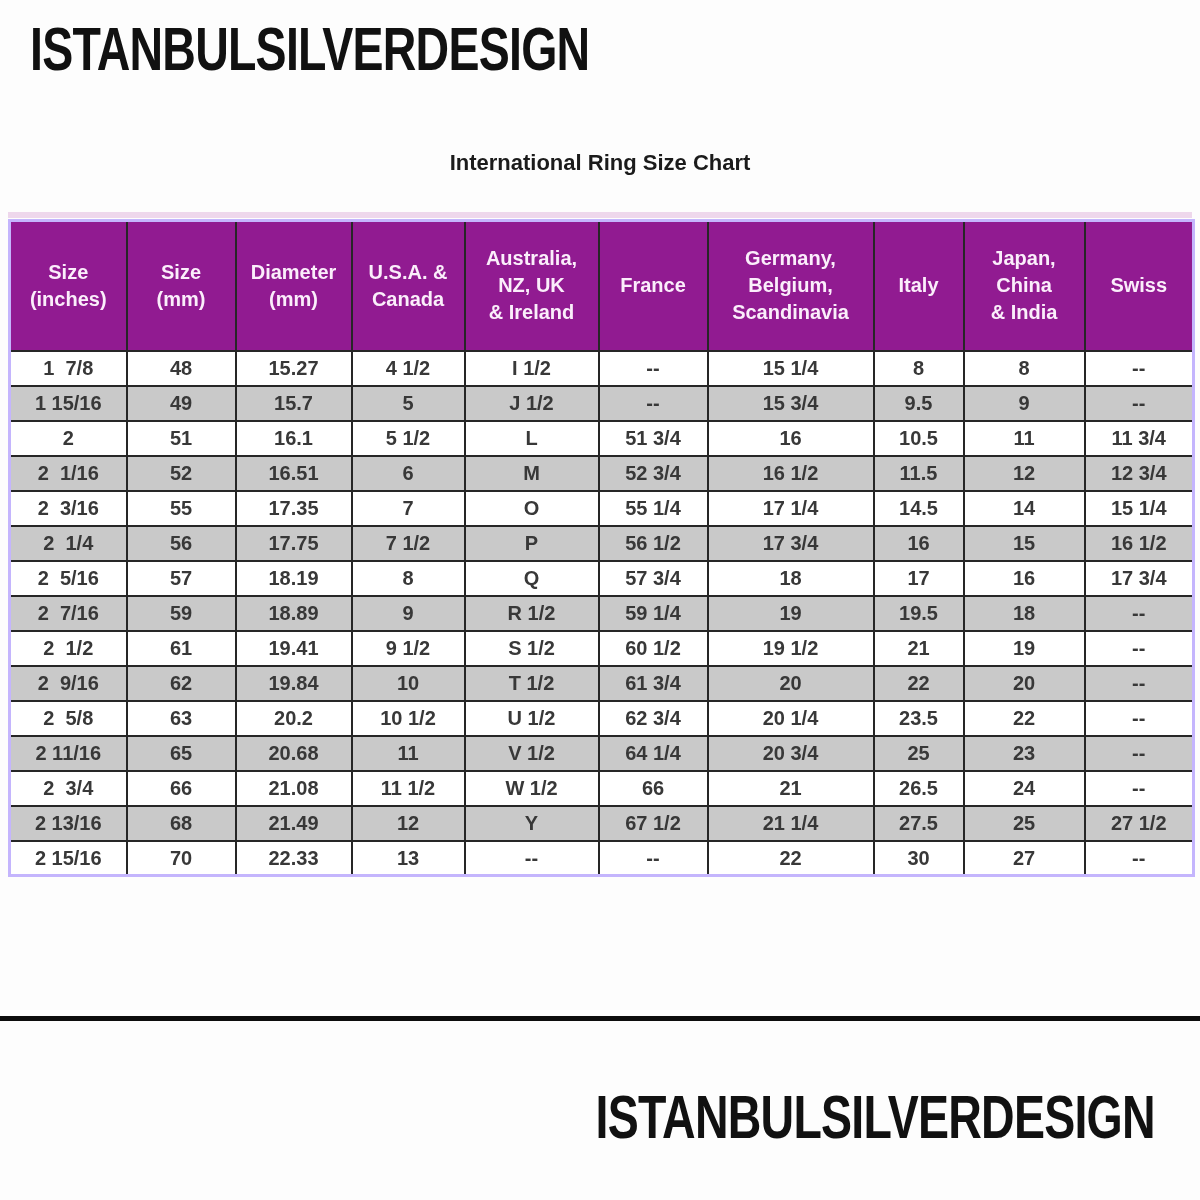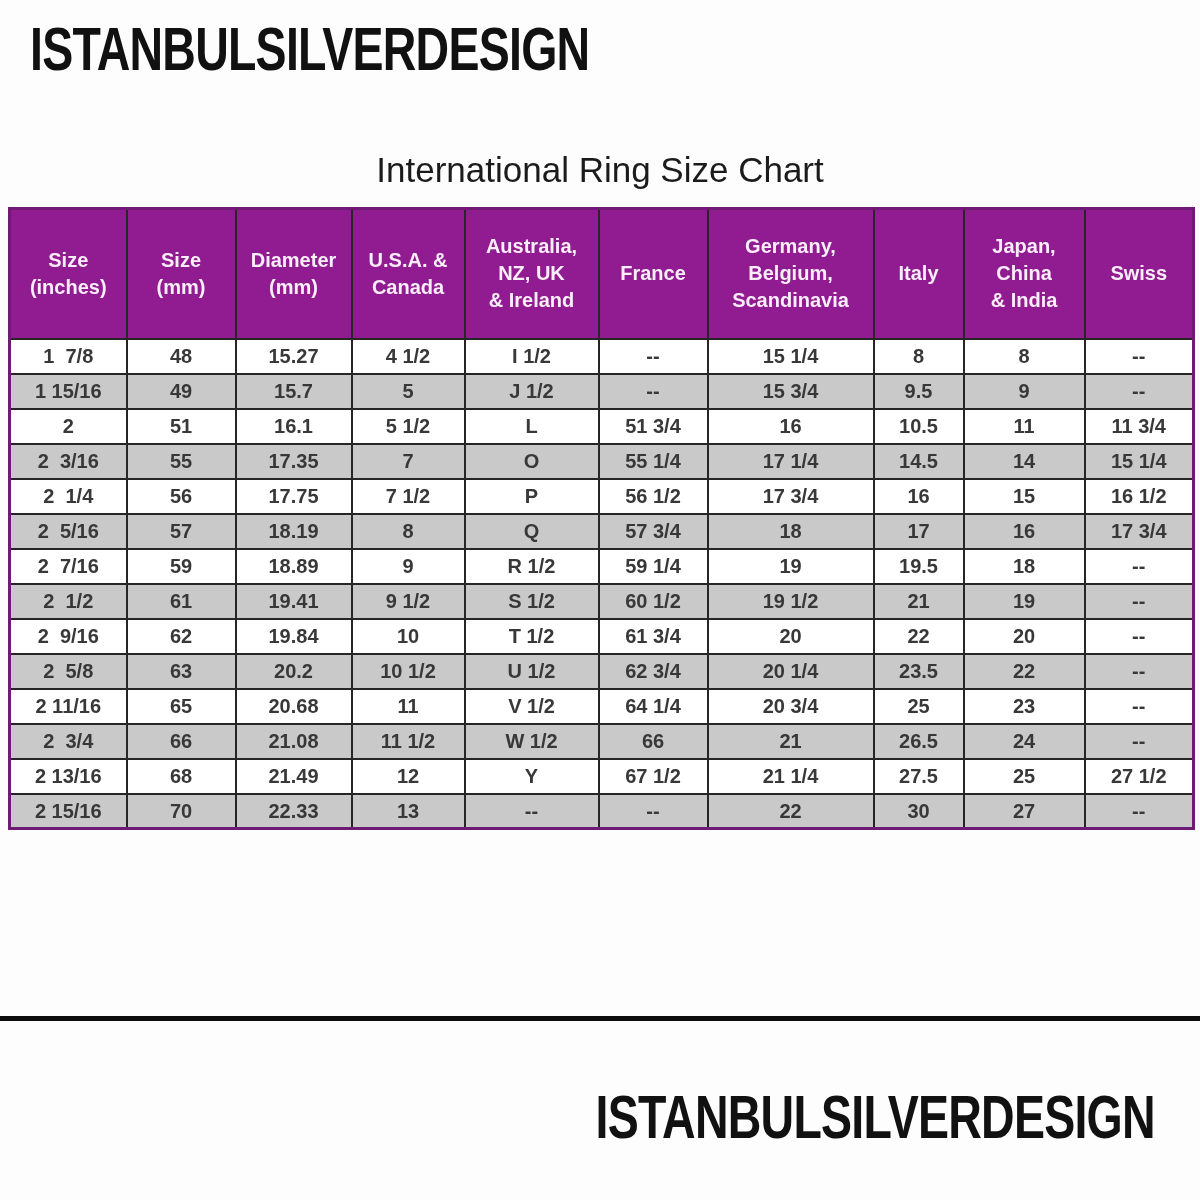--- a/index.html
+++ b/index.html
@@ -36,37 +36,37 @@
   }
   .brand-bottom{
     top:1086px;right:45px;
     transform:scaleX(0.75);
     transform-origin:right top;
   }
   .chart-title{
     position:absolute;
     top:150px;left:0;right:0;
     text-align:center;
-    font-size:35px;
-    font-weight:normal;
+    font-size:22px;
+    font-weight:bold;
     color:var(--title-text);
   }
   .pink-strip{
     position:absolute;
     top:212px;left:8px;
     width:1184px;height:6px;
     background:#eed7ec;
   }
   table.ring-table{
     position:absolute;
-    top:207px;left:8px;
+    top:219px;left:8px;
     width:1184px;
     border-collapse:collapse;
     table-layout:fixed;
-    border:3px solid #701a75;
+    border:3px solid #c4b5fd;
   }
   table.ring-table th,
   table.ring-table td{
     border:2px solid var(--border);
     text-align:center;
     vertical-align:middle;
     white-space:pre-wrap;
   }
   table.ring-table thead th{
     height:130px;
@@ -176,20 +176,32 @@
         <td>16.1</td>
         <td>5 1/2</td>
         <td>L</td>
         <td>51 3/4</td>
         <td>16</td>
         <td>10.5</td>
         <td>11</td>
         <td>11 3/4</td>
       </tr>
       <tr>
+        <td>2  1/16</td>
+        <td>52</td>
+        <td>16.51</td>
+        <td>6</td>
+        <td>M</td>
+        <td>52 3/4</td>
+        <td>16 1/2</td>
+        <td>11.5</td>
+        <td>12</td>
+        <td>12 3/4</td>
+      </tr>
+      <tr>
         <td>2  3/16</td>
         <td>55</td>
         <td>17.35</td>
         <td>7</td>
         <td>O</td>
         <td>55 1/4</td>
         <td>17 1/4</td>
         <td>14.5</td>
         <td>14</td>
         <td>15 1/4</td>

